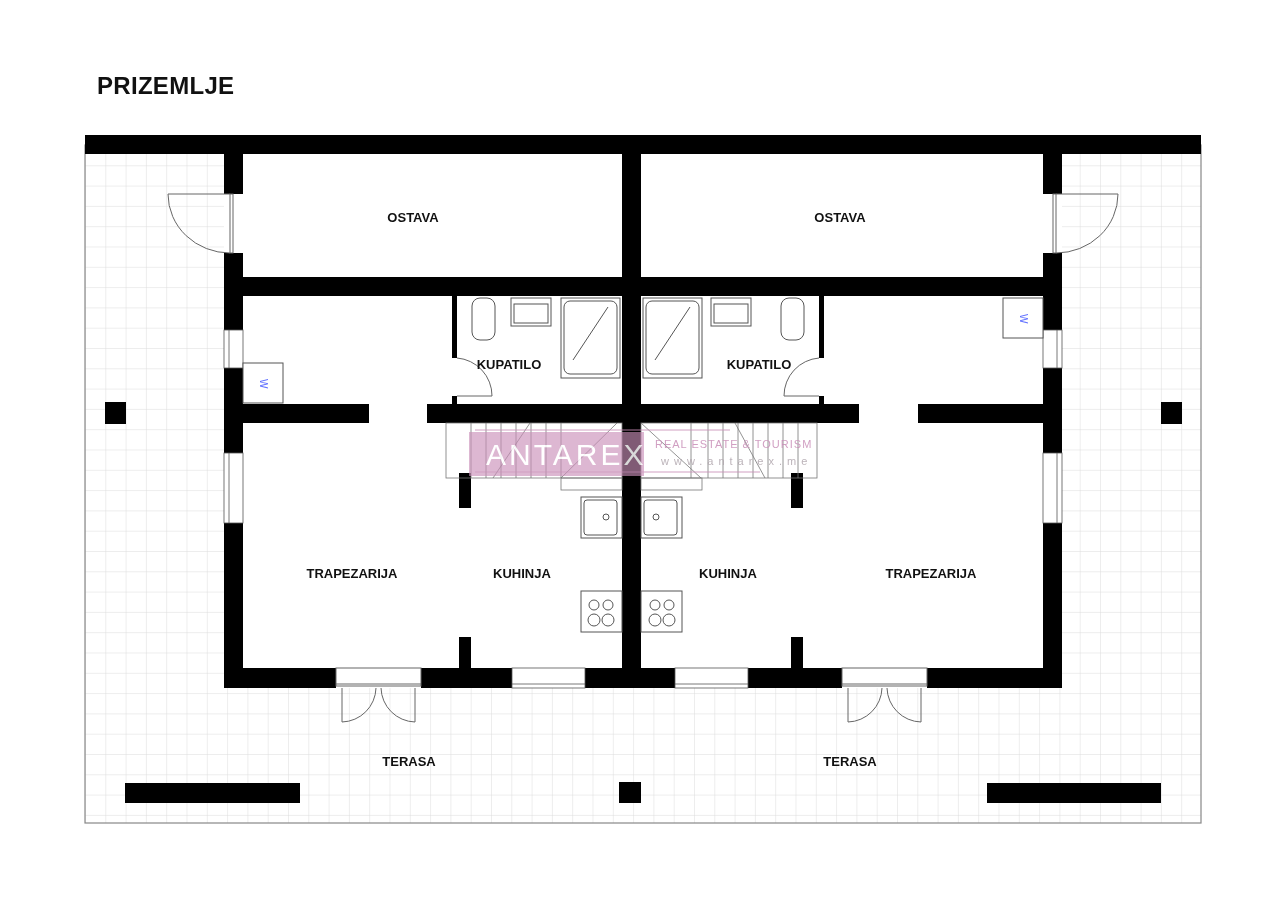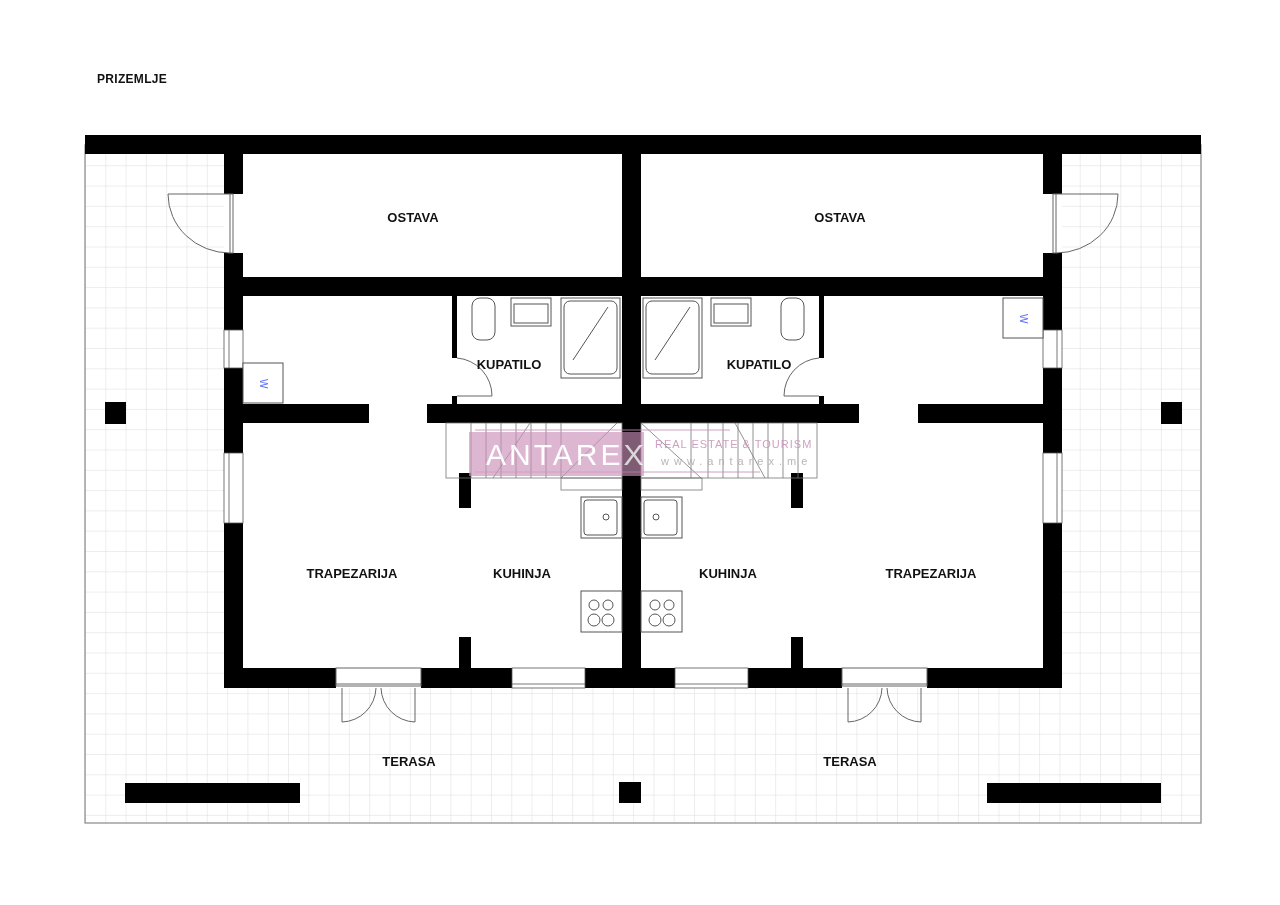--- a/index.html
+++ b/index.html
@@ -1,17 +1,17 @@
 <!DOCTYPE html>
 <html><head>
 <meta charset="utf-8">
 <style>
   html,body{margin:0;padding:0;background:#ffffff;}
   body{width:1280px;height:905px;position:relative;overflow:hidden;font-family:"Liberation Sans",sans-serif;}
-  .title{position:absolute;left:97px;top:72px;font-size:12px;font-weight:bold;color:#111;letter-spacing:0.3px;}
+  .title{position:absolute;left:97px;top:72px;font-size:24px;font-weight:bold;color:#111;letter-spacing:0.3px;}
   svg{position:absolute;left:0;top:0;}
   .lbl{font-family:"Liberation Sans",sans-serif;font-weight:bold;font-size:13px;fill:#111;}
   .wm-big{font-family:"Liberation Sans",sans-serif;font-size:30px;fill:#ffffff;letter-spacing:3px;}
   .wm-small{font-family:"Liberation Sans",sans-serif;font-size:11px;fill:#c98fb8;letter-spacing:1px;}
   .wm-url{font-family:"Liberation Sans",sans-serif;font-size:11px;fill:#b0a6ad;letter-spacing:5px;}
   .wlabel{font-family:"Liberation Sans",sans-serif;font-size:10px;fill:#6070ff;}
 </style>
 </head>
 <body>
 

